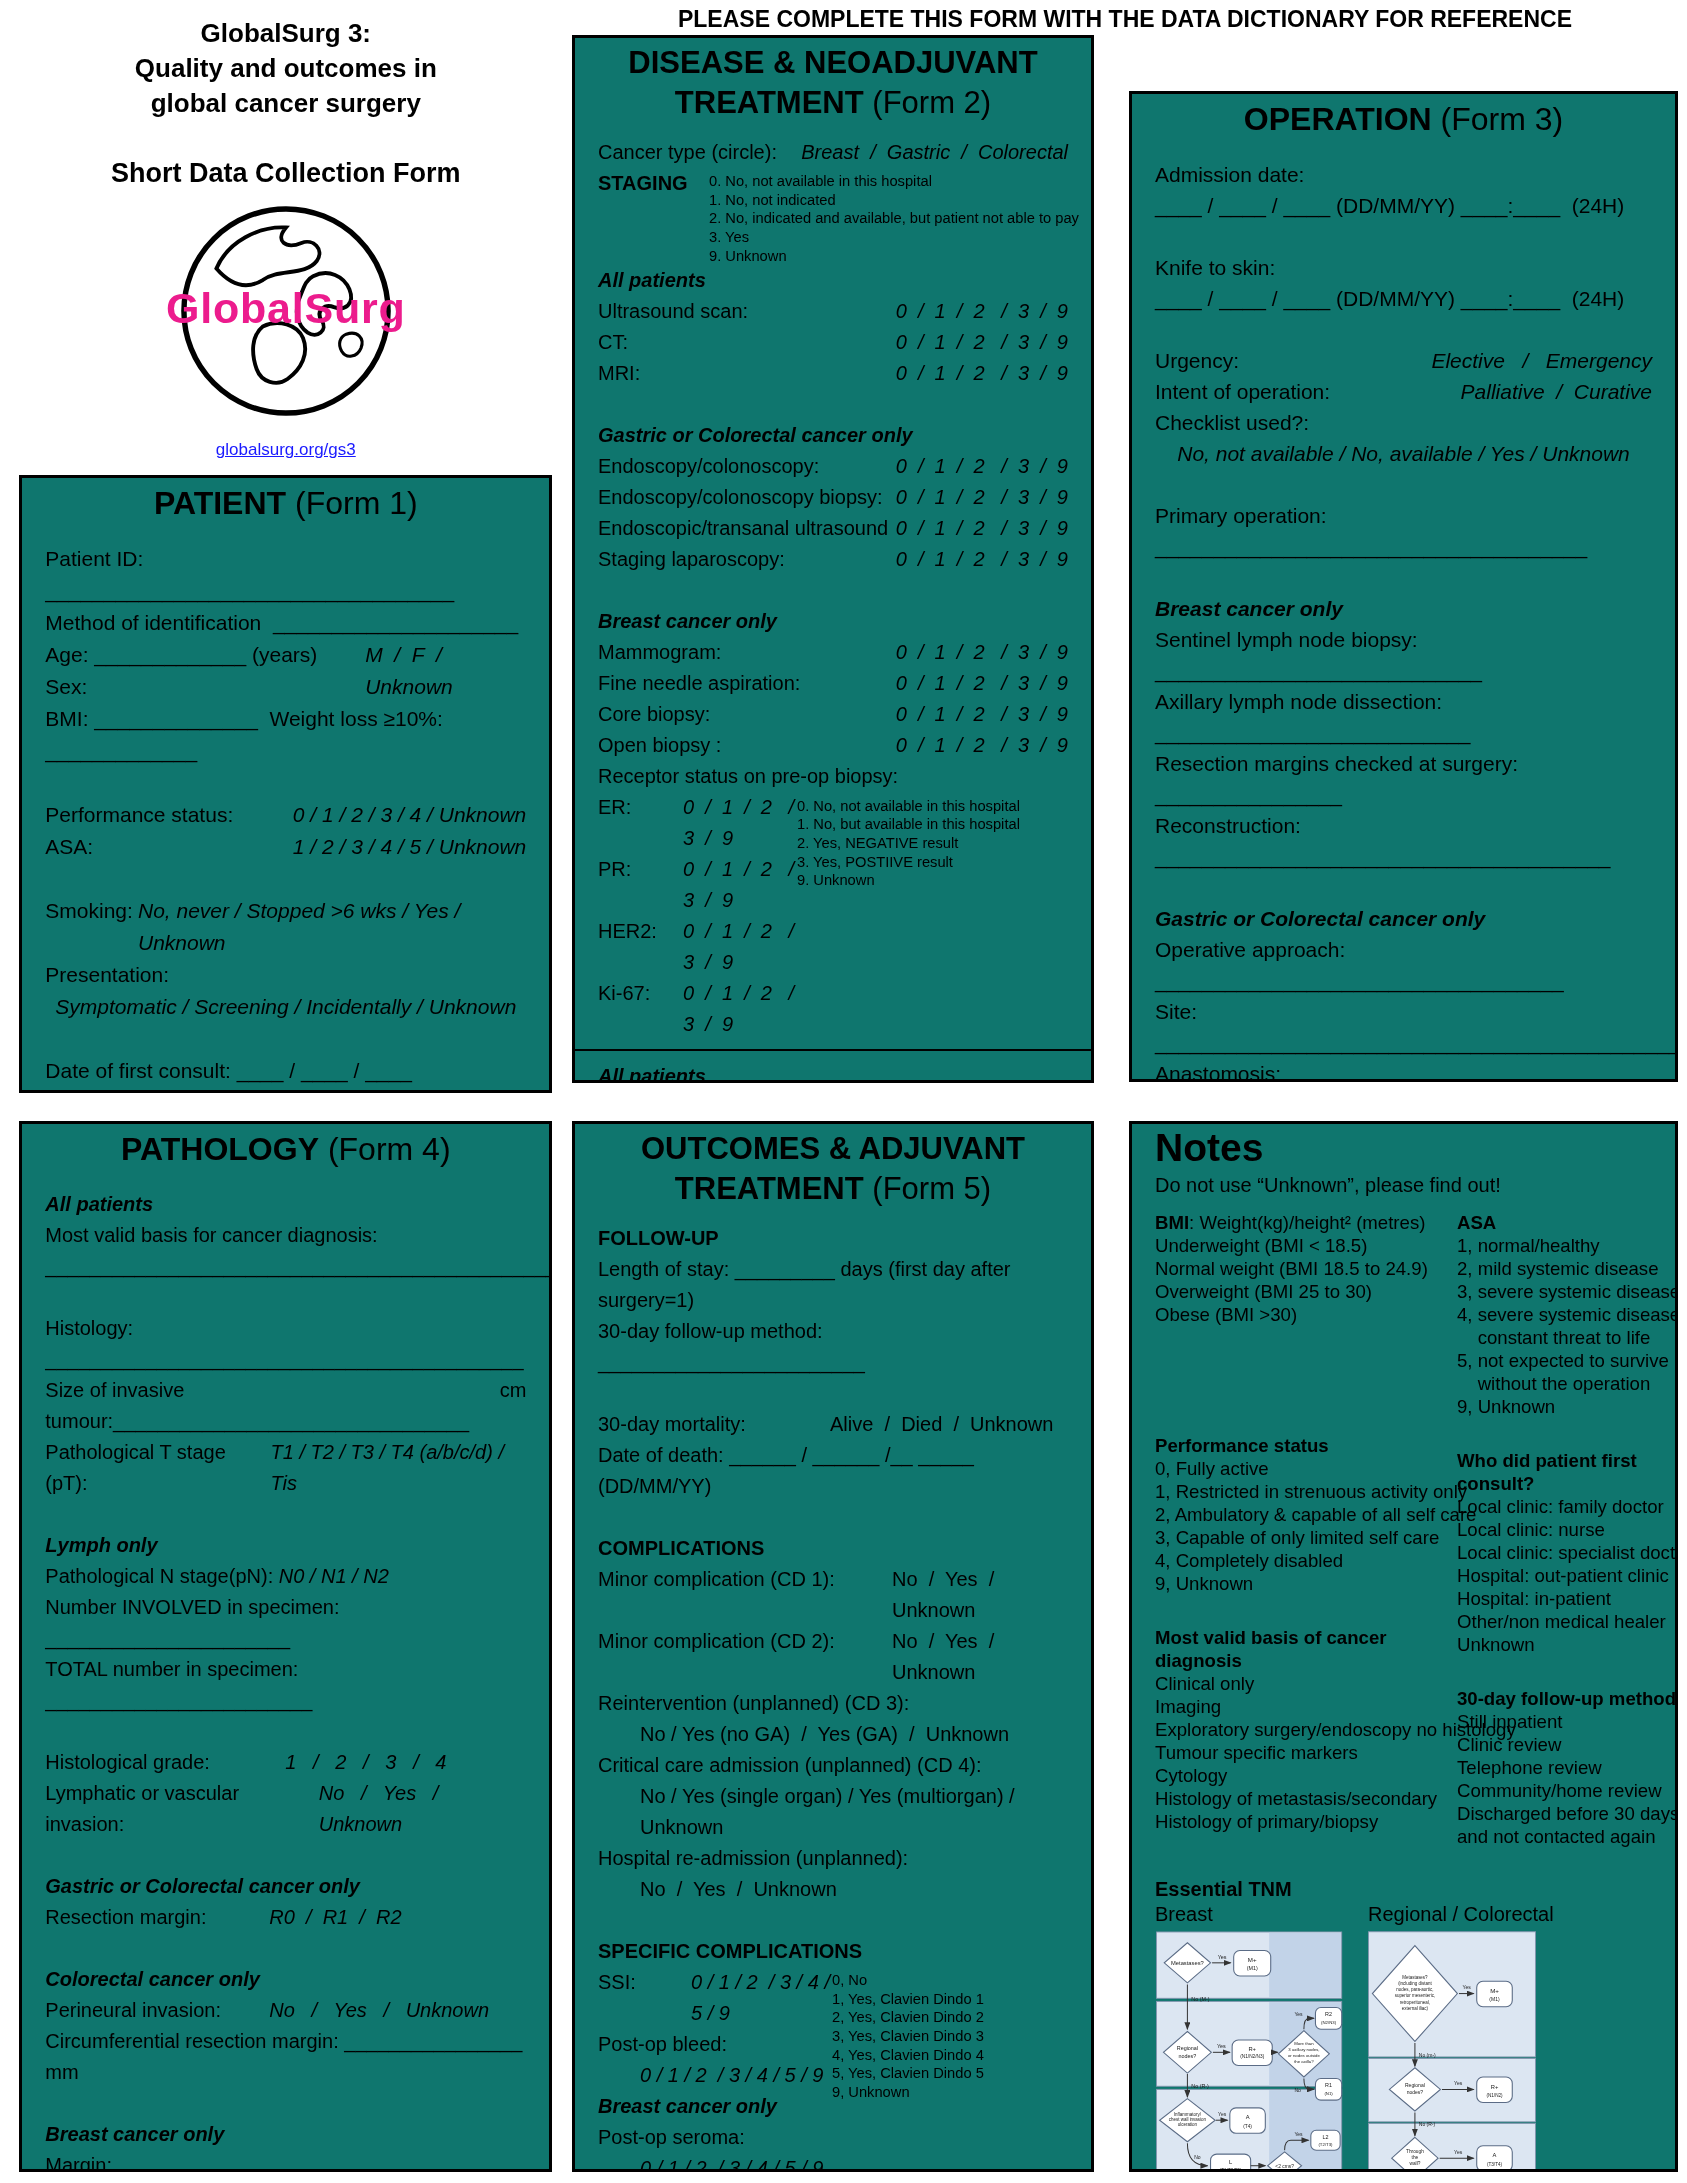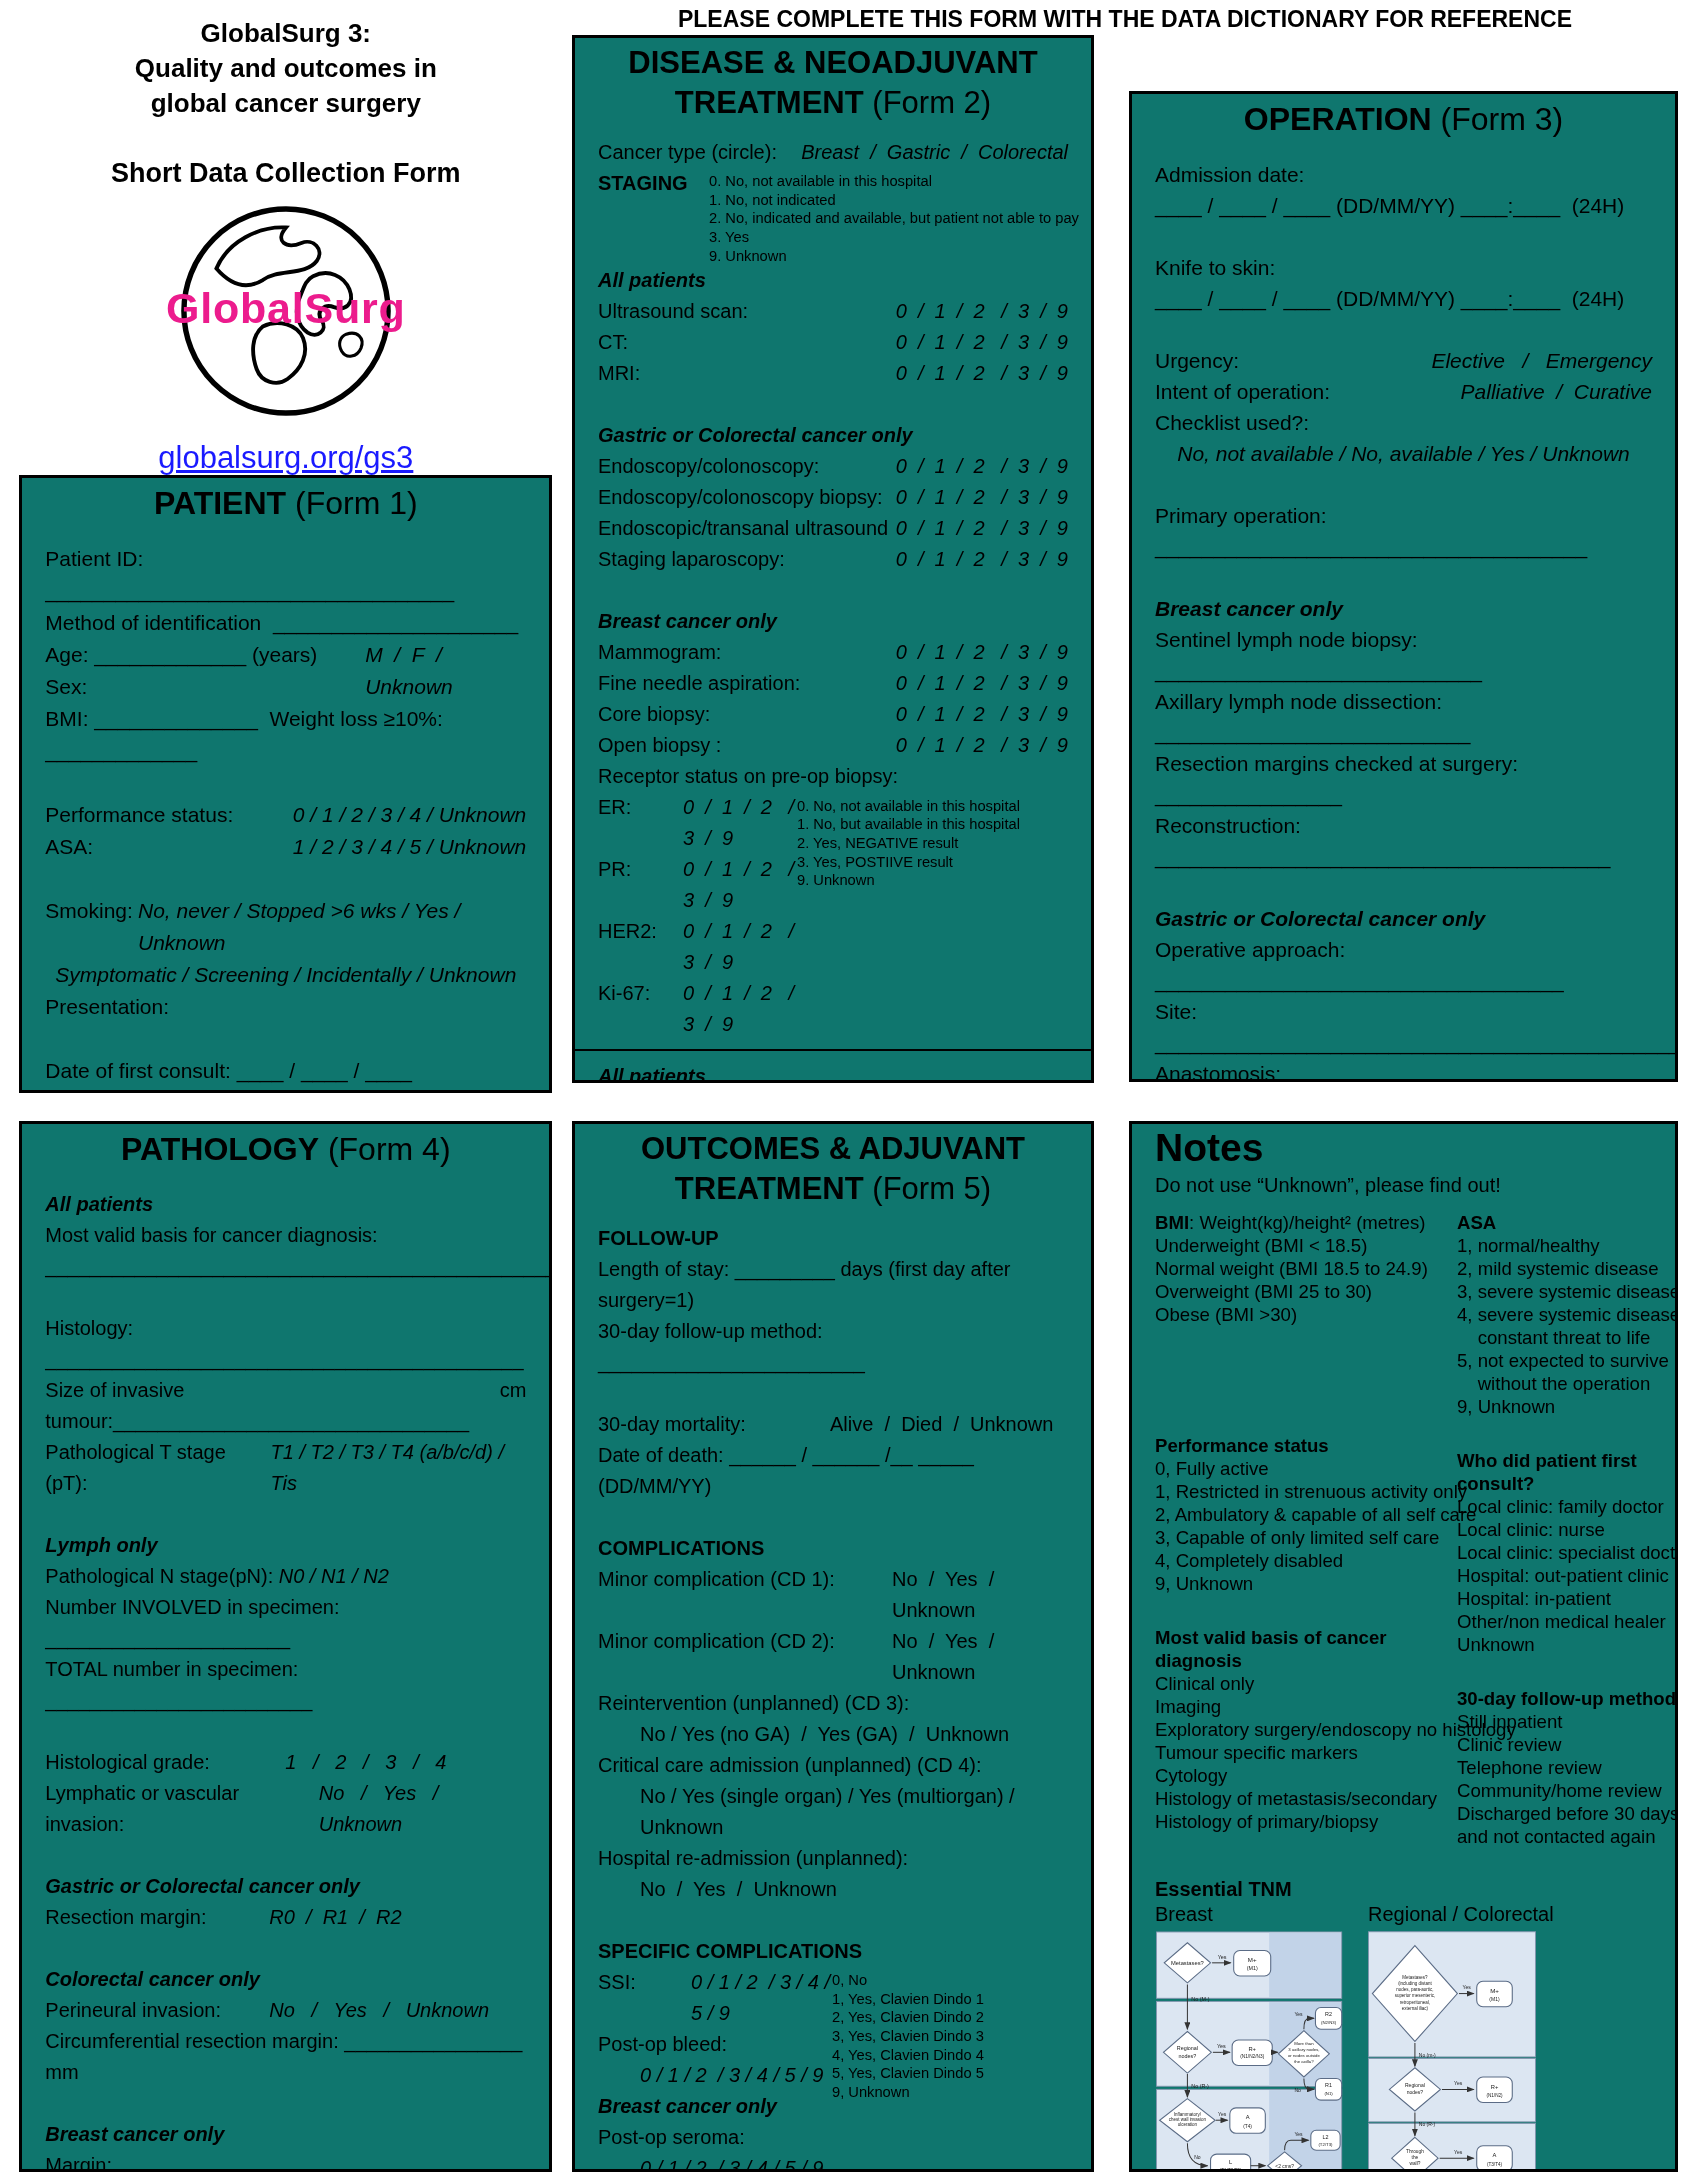--- a/index.html
+++ b/index.html
@@ -5,21 +5,21 @@
   html,body{margin:0;padding:0;background:#fff;}
   body{width:1688px;height:2183px;font-family:"Liberation Sans",sans-serif;color:#000;}
   #page{position:relative;width:1688px;height:2183px;overflow:hidden;background:#fff;}
   .hdr{position:absolute;left:572px;top:6.2px;width:1106px;text-align:center;font-weight:bold;font-size:23px;}
   .brand{position:absolute;left:19.3px;top:15.5px;width:533px;text-align:center;}
   .brand .t{font-size:26px;font-weight:bold;line-height:35px;}
   .brand .sub{font-size:27px;font-weight:bold;margin-top:37px;}
   .logo{position:relative;height:241px;margin-top:6.2px;}
   .logo svg{display:block;margin:0 auto;}
   .logotext{position:absolute;left:50%;top:47%;transform:translate(-50%,-50%);font-size:43px;font-weight:bold;letter-spacing:0.8px;text-align:center;}
-  .weblink{display:inline-block;margin-top:4.6px;font-size:31px;text-decoration:underline;cursor:pointer;}
+  .weblink{display:inline-block;margin-top:4.6px;font-size:17px;text-decoration:underline;cursor:pointer;}
   .box{position:absolute;border:3.1px solid #000;background:#0f766e;padding:0 23px;box-sizing:border-box;overflow:hidden;}
   .ftitle{text-align:center;font-size:32px;margin:4.6px 0 20px;line-height:40px;}
   .ftitle.sm{font-size:31px;margin-bottom:14px;}
   .ftitle .b{font-weight:bold;}
   .f-patient{left:19.3px;top:475px;width:533px;height:618px;font-size:21px;--lh:32px;}
   .f-disease{left:572px;top:35px;width:522px;height:1048px;font-size:20px;--lh:31px;}
   .f-operation{left:1129px;top:91px;width:549px;height:991px;font-size:21px;--lh:31px;}
   .f-pathology{left:19.3px;top:1121px;width:533px;height:1051px;font-size:20px;--lh:31px;}
   .f-outcomes{left:572px;top:1121px;width:522px;height:1051px;font-size:20px;--lh:31px;}
   .f-notes{left:1129px;top:1121px;width:549px;height:1051px;font-size:18.6px;}
@@ -87,22 +87,22 @@
     <div>
         <div class="line"><span>Patient ID: ___________________________________</span></div>
         <div class="line"><span>Method of identification  _____________________</span></div>
         <div class="line"><span>Age: _____________ (years)   Sex:   </span><span class="i">M  /  F  /  Unknown</span></div>
         <div class="line"><span>BMI: ______________  Weight loss ≥10%:  _____________</span></div>
         <div class="spacer"></div>
         <div class="line"><span>Performance status:</span><span class="right"><span class="i">0 / 1 / 2 / 3 / 4 / Unknown</span></span></div>
         <div class="line"><span>ASA:</span><span class="right"><span class="i">1 / 2 / 3 / 4 / 5 / Unknown</span></span></div>
         <div class="spacer"></div>
         <div class="line"><span>Smoking:  </span><span class="i">No, never / Stopped &gt;6 wks / Yes / Unknown</span></div>
+        <div class="line"><span>Presentation:</span></div>
         <div class="line center"><span class="i">Symptomatic / Screening / Incidentally / Unknown</span></div>
-        <div class="line"><span>Presentation:</span></div>
         <div class="spacer"></div>
         <div class="line"><span>Date of first consult: ____ / ____ / ____  (DD/MM/YY)</span></div>
       </div>
   </section>
 
   <section class="box f-disease">
     <div class="ftitle sm"><span class="b">DISEASE &amp; NEOADJUVANT TREATMENT</span> <span>(Form 2)</span></div>
     <div>
         <div class="line"><span>Cancer type (circle):</span><span class="right"><span class="i">Breast  /  Gastric  /  Colorectal</span></span></div>
         <div class="sidegroup">

